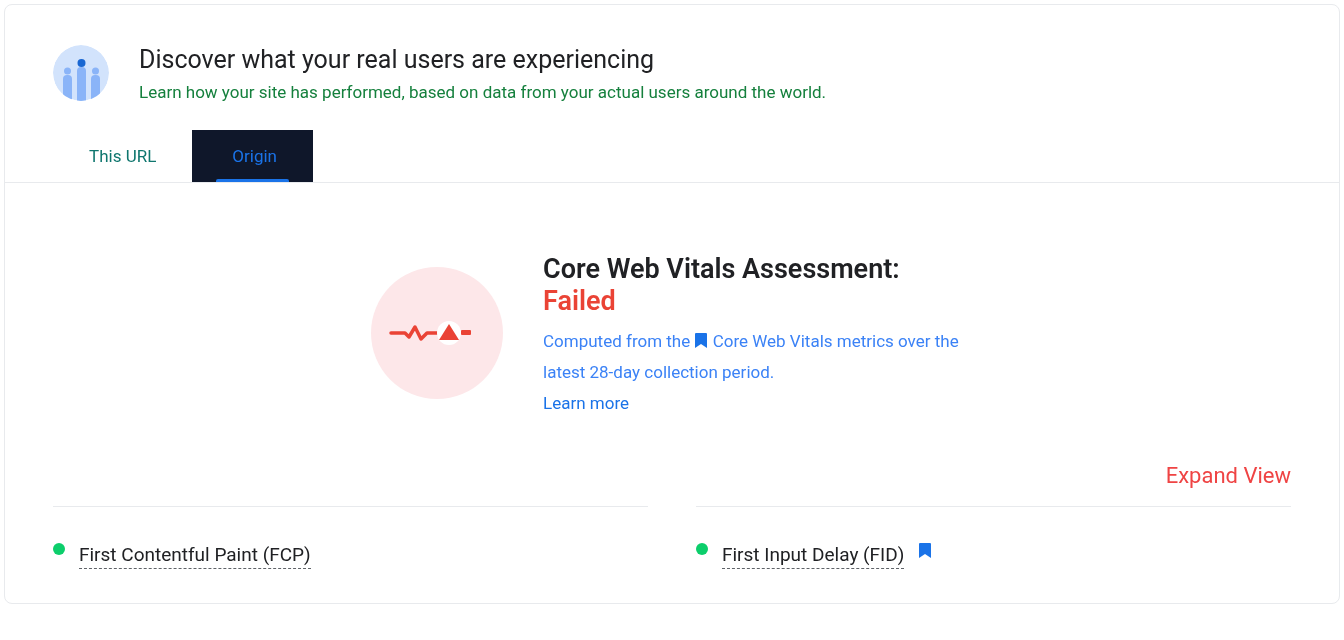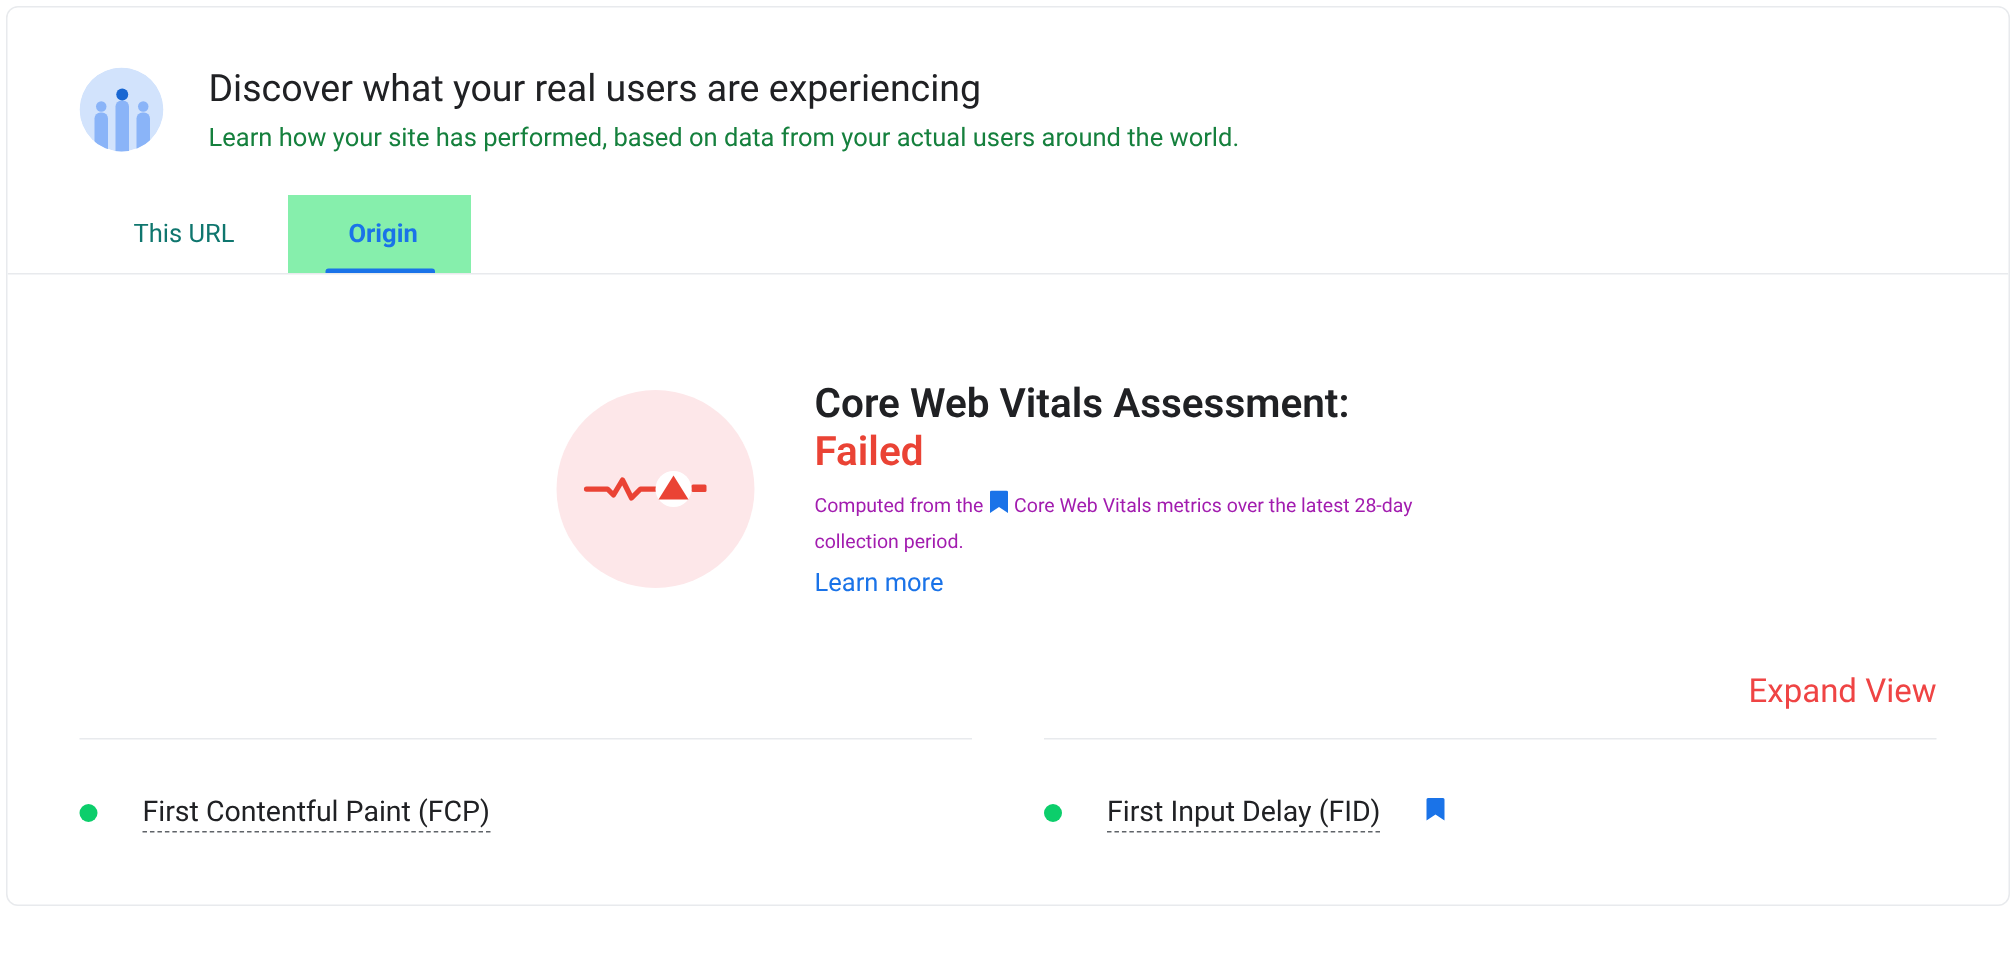--- a/index.html
+++ b/index.html
@@ -46,23 +46,23 @@
       border-bottom: 1px solid #e8eaed;
     }
     .tab {
       padding: 16px 36px;
       font-size: 17px;
       color: #0f766e;
       cursor: pointer;
       position: relative;
     }
     .tab.active {
-      background: #86efac;
+      background: #0f172a;
       color: #1a73e8;
-      font-weight: 700;
+      font-weight: 400;
       padding-left: 40px;
     }
     .tab.active::after {
       content: '';
       position: absolute;
       bottom: 0;
       left: 20%;
       right: 20%;
       height: 3px;
       background: #1a73e8;
@@ -104,22 +104,22 @@
     .assessment-title {
       font-size: 27px;
       font-weight: 600;
       color: #202124;
       margin-bottom: 10px;
     }
     .assessment-status {
       color: #ea4335;
     }
     .assessment-desc {
-      font-size: 13px;
-      color: #a21caf;
+      font-size: 17px;
+      color: #3b82f6;
       line-height: 1.7;
     }
     .bookmark-icon-inline {
       display: inline-block;
       vertical-align: -2px;
     }
     .learn-more {
       display: inline-block;
       color: #1a73e8;
       font-size: 17px;
@@ -140,22 +140,21 @@
       padding: 0 48px;
       gap: 48px;
     }
     .metric-col {
       flex: 1;
       border-top: 1px solid #e8eaed;
       padding-top: 36px;
     }
     .metric-row {
       display: flex;
-      align-items: center;
-      gap: 30px;
+      gap: 14px;
     }
     .status-dot {
       width: 12px;
       height: 12px;
       border-radius: 50%;
       flex-shrink: 0;
     }
     .status-dot.good { background: #0cce6b; }
     .metric-name {
       font-size: 19px;

